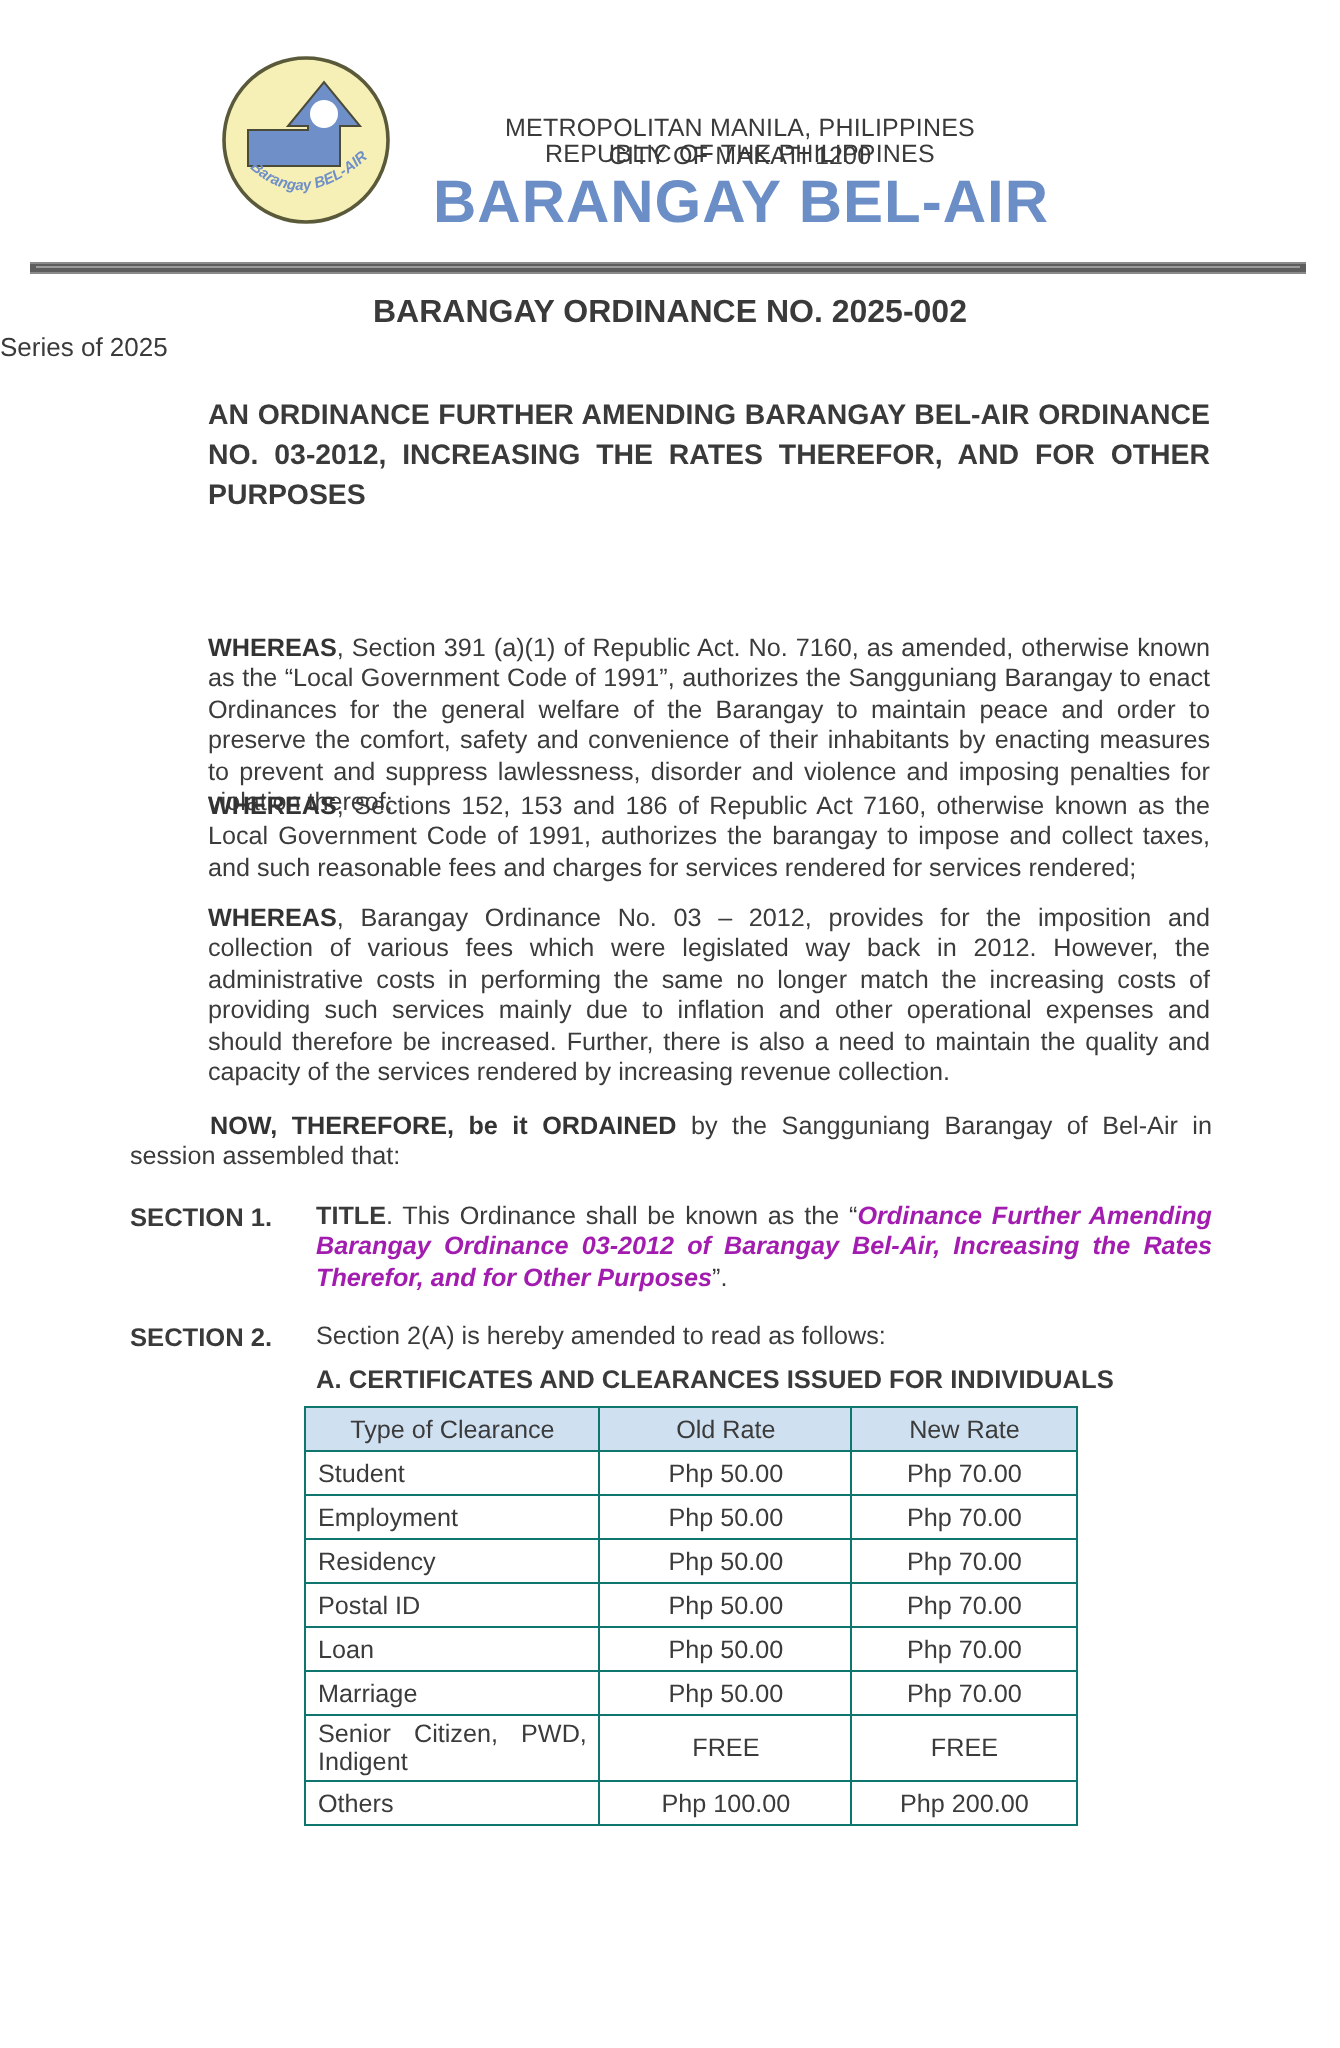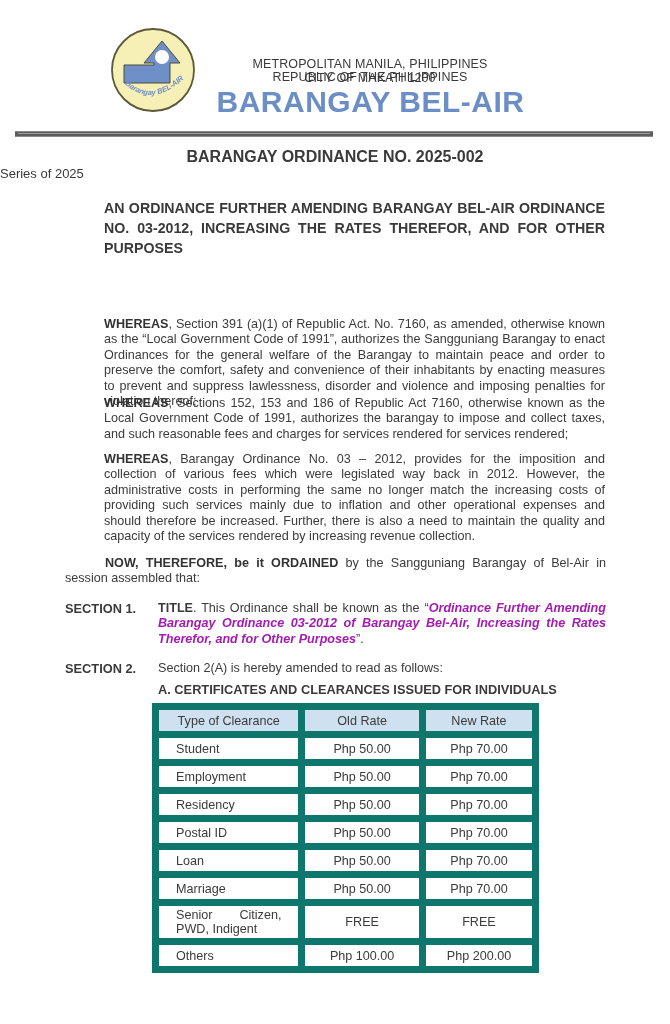--- a/index.html
+++ b/index.html
@@ -74,21 +74,21 @@
     left: 158px; top: 682px; width: 450px;
     font-size: 12.8px; font-weight: bold; color: #3a3a3a; line-height: 15px;
   }
 
   
   table.rates {
     position: absolute; left: 152px; top: 703px; width: 387px;
     border-collapse: collapse; font-size: 12.6px; color: #3b3b3b;
   }
   table.rates th, table.rates td {
-    border: 7px solid #0f766e; padding: 0 17px; height: 21px; line-height: 14px;
+    border: 1px solid #0f766e; padding: 0 6px; height: 21px; line-height: 14px;
   }
   table.rates th {
     background: #cfe0f0; font-weight: normal; text-align: center; color: #3b3b3b;
   }
   table.rates td.c { text-align: center; }
   table.rates td.l { text-align: left; }
   table.rates tr.tall td { height: 32px; }
   table.rates td.bold { font-weight: normal; }
   .col1 { width: 137px; }
   .col2 { width: 116px; }

